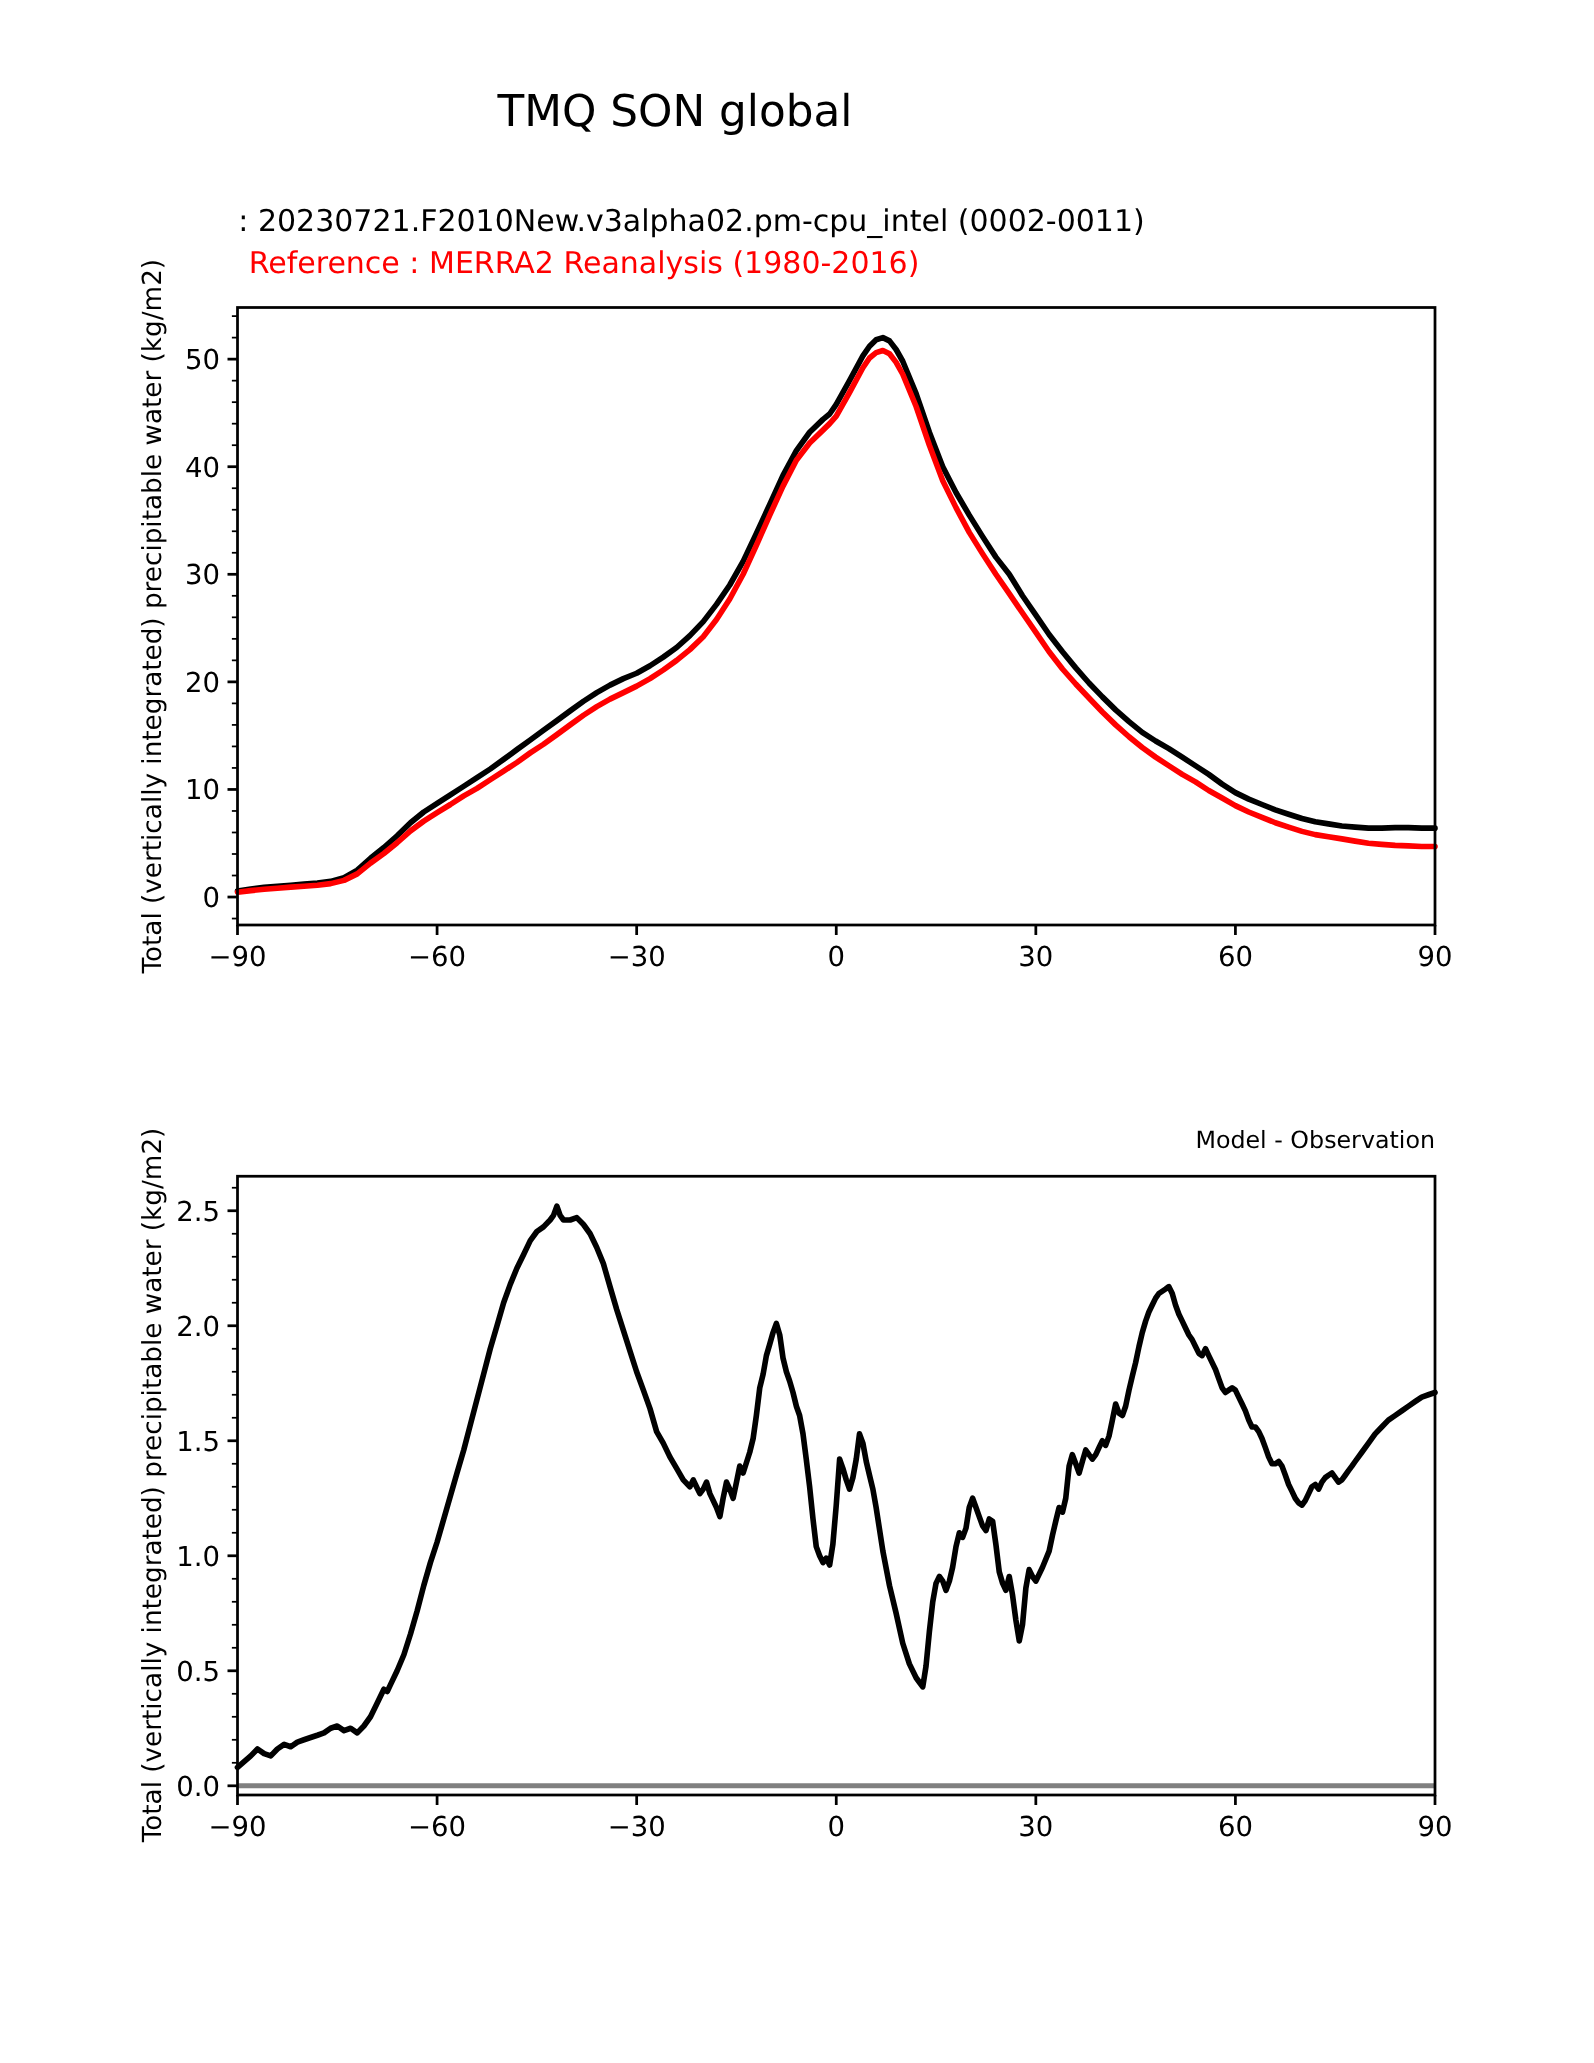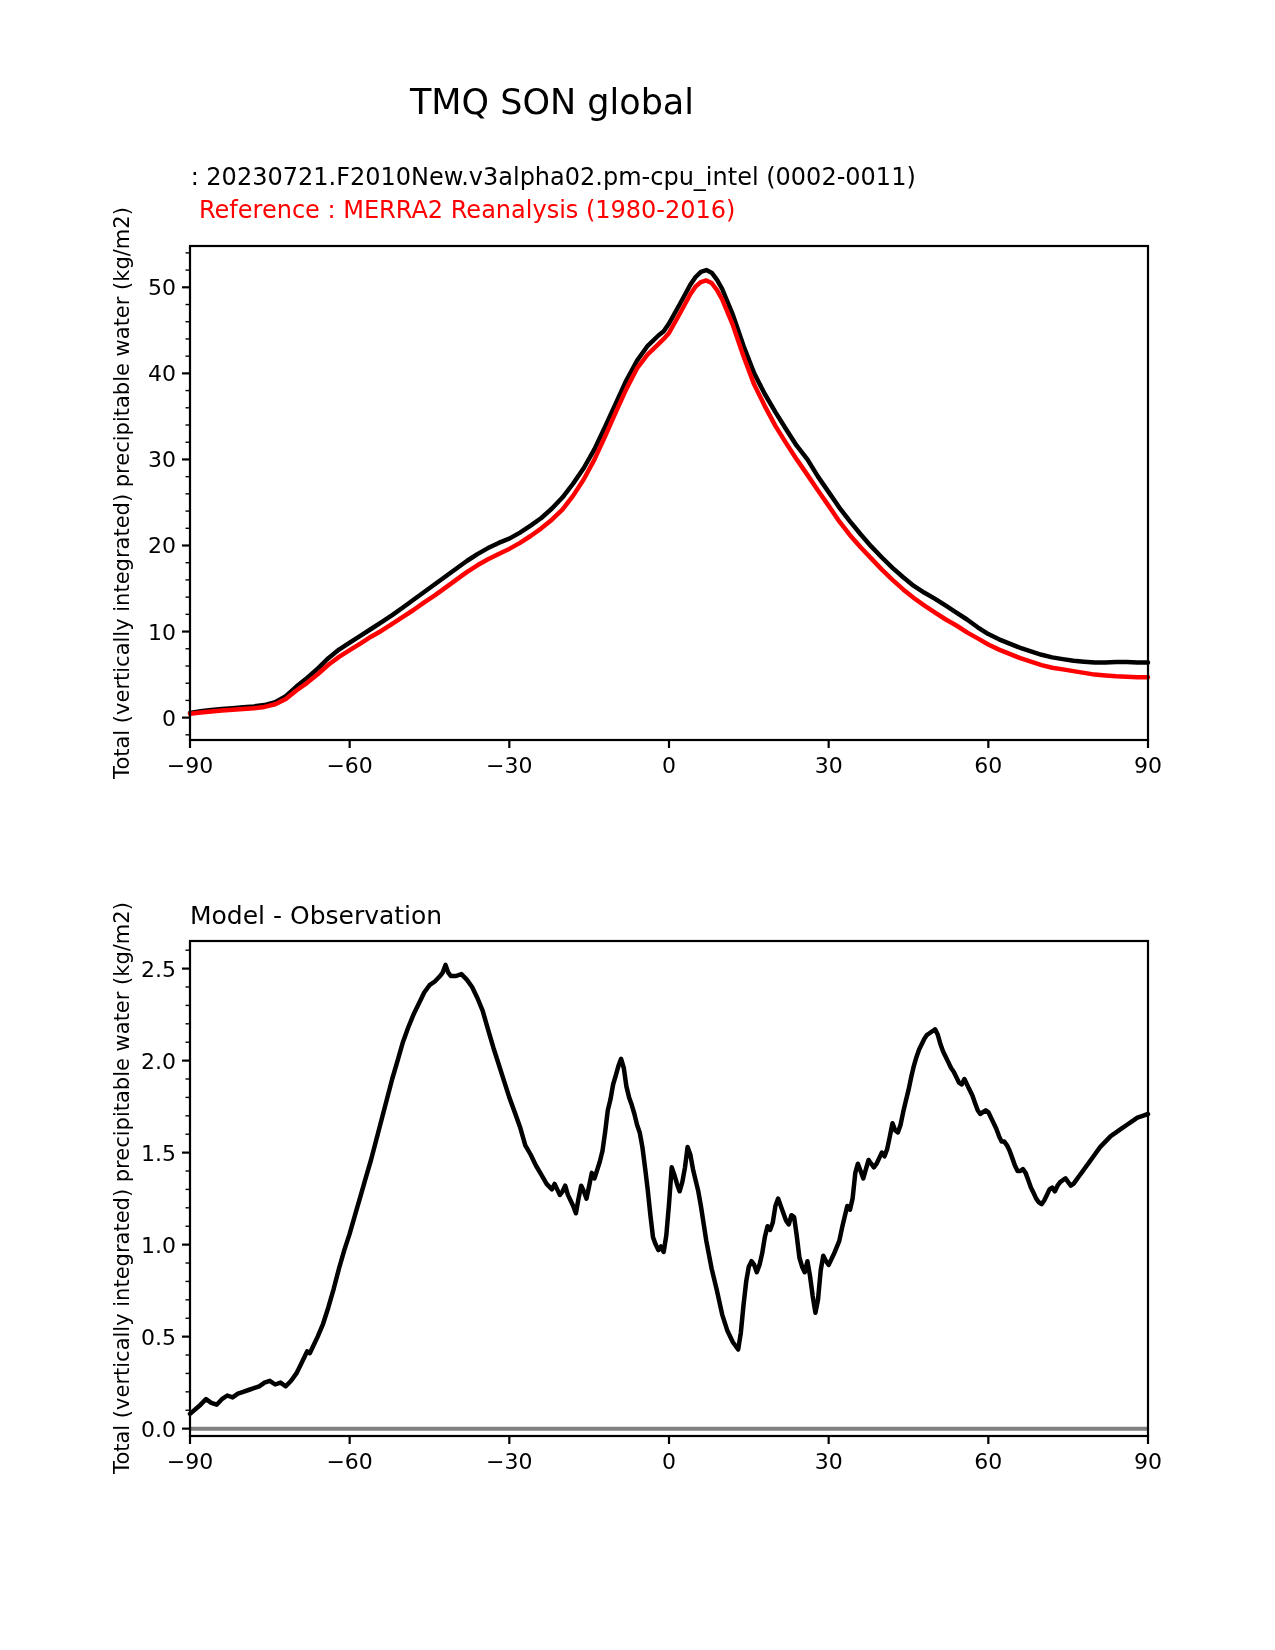--- a/index.html
+++ b/index.html
@@ -7,40 +7,40 @@
     position:relative;
     width:1275px;
     height:1650px;
     background:#ffffff;
     font-family:"DejaVu Sans", sans-serif;
     overflow:hidden;
   }
   .suptitle{
     position:absolute;
     left:0; top:68px; width:1076px;
-    margin:14px;
+    margin:2px;
     text-align:center;
     font-size:35px;
     font-weight:normal;
     color:#000000;
   }
   .hdr{
     position:absolute;
     left:183px;
     font-size:24px;
     white-space:pre;
     color:#000000;
   }
   .hdr-test{ top:163px; }
   .hdr-ref{ top:196px; }
   .ptitle{
     position:absolute;
     left:190px; top:901px; width:958px;
-    text-align:left;
-    font-size:25px;
+    text-align:right;
+    font-size:19px;
     color:#000000;
   }
   .ylab{
     position:absolute;
     white-space:nowrap;
     font-size:21px;
     color:#000000;
     transform:translate(-50%,-50%) rotate(-90deg);
   }
   .ylab-top{ left:122px; top:493px; }

